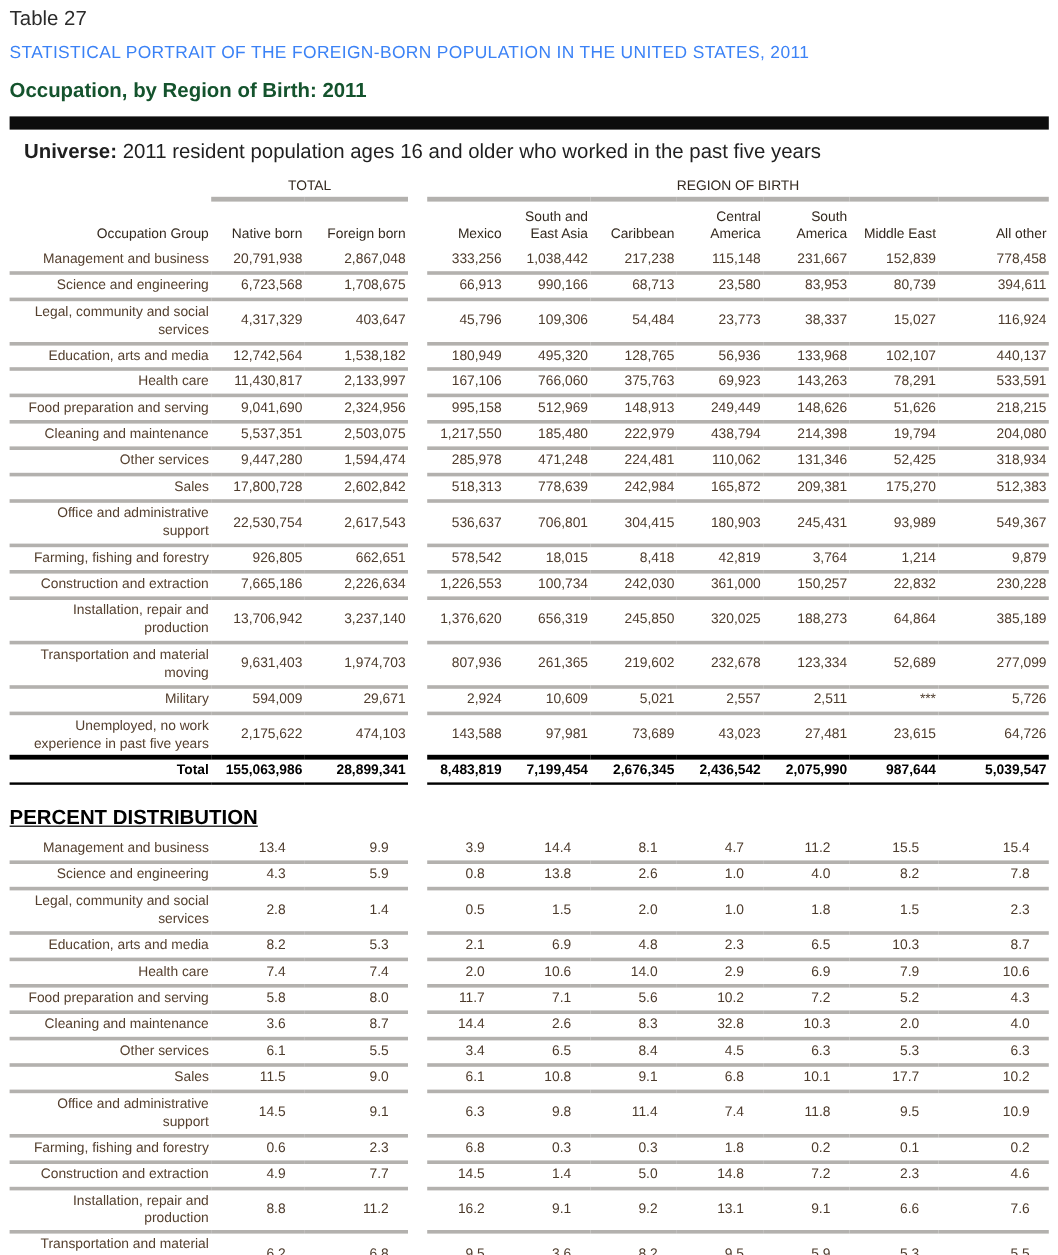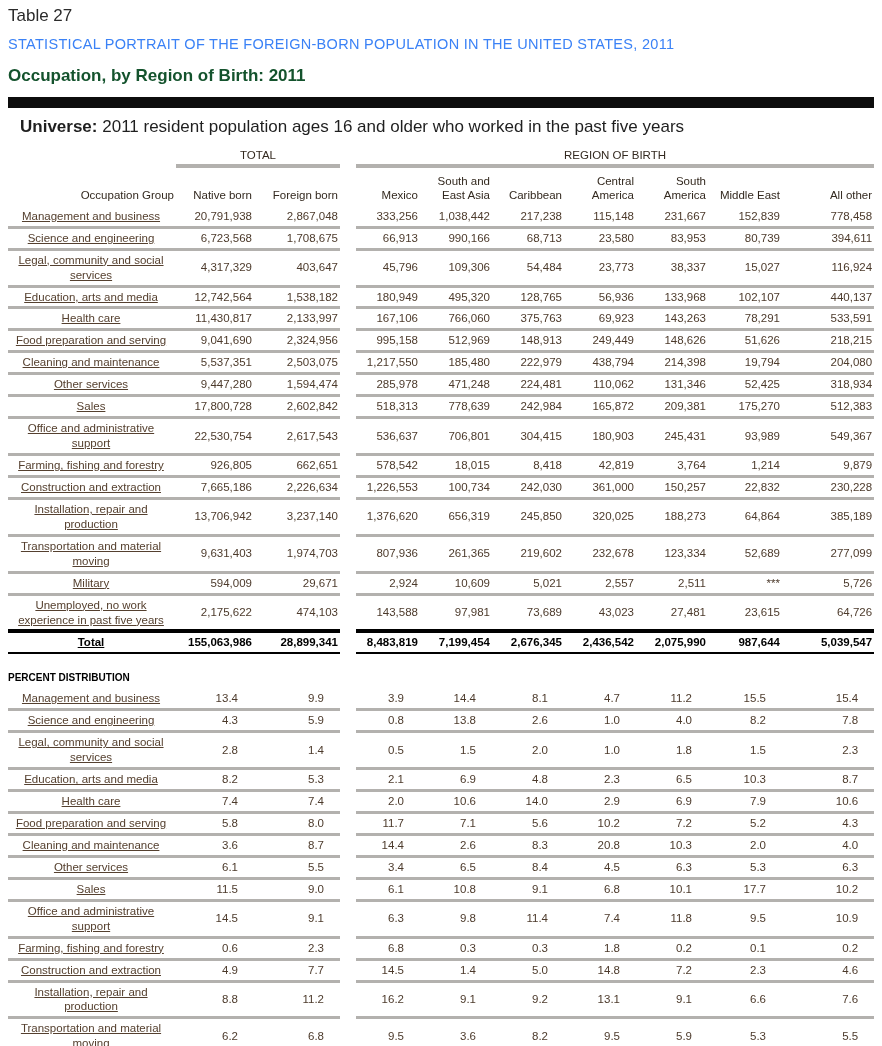--- a/index.html
+++ b/index.html
@@ -15,27 +15,27 @@
   col.c-label{width:168px;} col.c-native{width:78px;} col.c-foreign{width:86px;}
   col.c-gap{width:16px;} col.c-mex{width:64px;} col.c-sea{width:72px;}
   col.c-car{width:72px;} col.c-cen{width:72px;} col.c-sam{width:72px;}
   col.c-mid{width:74px;} col.c-all{width:92px;}
   th{font-weight:400;color:#33291f;}
   th.grp{text-align:center;border-bottom:4px solid #b3b1ae;padding:0 0 3px 0;font-size:11.5px;}
   th.colhead{text-align:right;vertical-align:bottom;padding:6px 2px 4px 2px;line-height:1.25;}
   th.colhead.occ{text-align:right;padding-left:0;}
   tbody.data td{border-bottom:3px solid #b3b1ae;}
   td{padding:2px 2px;vertical-align:middle;line-height:1.3;}
-  td.lbl{text-align:center;color:#55402f;padding-left:0;text-decoration:underline;}
+  td.lbl{text-align:right;color:#55402f;padding-left:0;}
   td.num{text-align:right;color:#4c3a2b;}
   td.gap{border-bottom:none !important;border-top:none !important;padding:0;}
   tbody.total td{border-top:4px solid #000;border-bottom:2px solid #000;font-weight:700;color:#000;}
   tbody.total td.lbl,tbody.total td.num{color:#000;}
   table.pct{margin-top:18px;}
-  table.pct th.sec{text-align:left;font-weight:700;color:#000;font-size:10px;padding:0 0 6px 0;}
+  table.pct th.sec{text-align:left;font-weight:700;color:#000;font-size:17px;padding:0 0 6px 0;text-decoration:underline;}
   table.pct td.num{padding-right:16px;}
 </style>
 </head>
 <body>
 
 <div class="wrap">
 
   <div class="table-label">Table 27</div>
   <div class="page-title">STATISTICAL PORTRAIT OF THE FOREIGN-BORN POPULATION IN THE UNITED STATES, 2011</div>
   <div class="subtitle">Occupation, by Region of Birth: 2011</div>
@@ -403,21 +403,21 @@
           <td class="num">4.3</td>
         </tr>
         <tr>
           <td class="lbl">Cleaning and maintenance</td>
           <td class="num">3.6</td>
           <td class="num">8.7</td>
           <td class="gap"></td>
           <td class="num">14.4</td>
           <td class="num">2.6</td>
           <td class="num">8.3</td>
-          <td class="num">20.8</td>
+          <td class="num">32.8</td>
           <td class="num">10.3</td>
           <td class="num">2.0</td>
           <td class="num">4.0</td>
         </tr>
         <tr>
           <td class="lbl">Other services</td>
           <td class="num">6.1</td>
           <td class="num">5.5</td>
           <td class="gap"></td>
           <td class="num">3.4</td>

